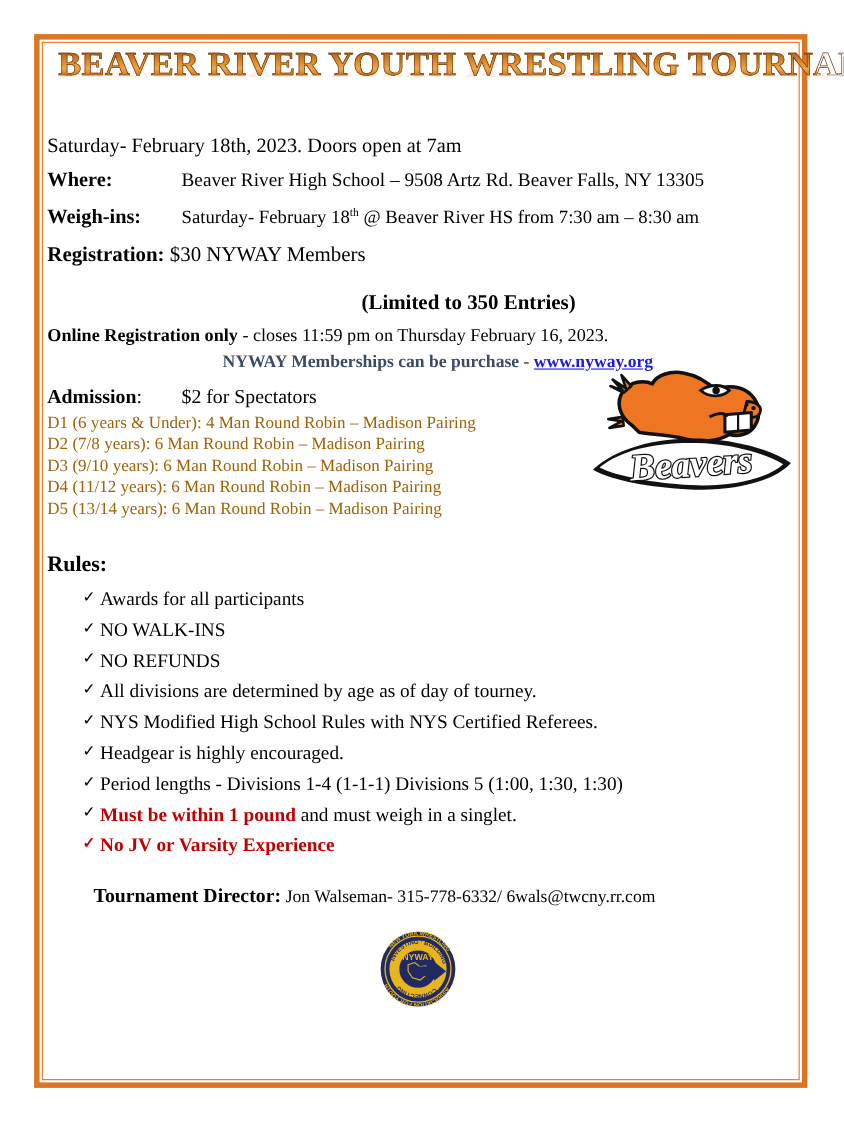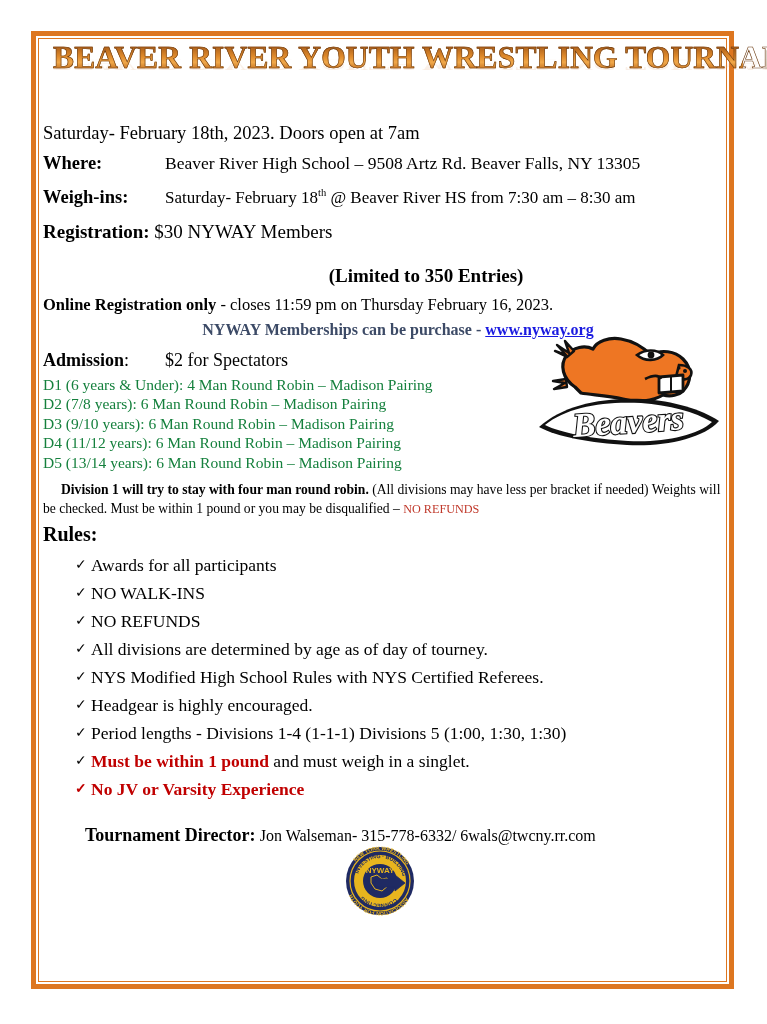--- a/index.html
+++ b/index.html
@@ -164,42 +164,42 @@
   .divisions-head {
     font-size: 18px;
     font-weight: bold;
     text-decoration: underline;
     line-height: 26px;
     margin-top: 3px;
   }
   .division-line {
     font-size: 15.5px;
     line-height: 19.5px;
-    color: #15803d;
+    color: #a16207;
   }
 
   
   .fineprint {
     font-size: 13.6px;
     line-height: 19px;
     margin-top: 8px;
     color: #000;
     text-indent: 18px;
   }
   .fineprint b { font-weight: bold; }
   .no-refunds-small {
     color: #c0392b;
     font-size: 12.2px;
   }
 
   
   .rules-head {
     font-size: 20px;
     font-weight: bold;
-    margin-top: 0;
+    margin-top: 26px;
     line-height: 30px;
   }
   .rules-list {
     margin: 2px 0 0 0;
     padding: 0;
     list-style: none;
   }
   .rule-item {
     position: relative;
     padding-left: 48px;
@@ -289,21 +289,20 @@
     </div>
 
     <div>
       <div class="division-line">D1 (6 years &amp; Under): 4 Man Round Robin – Madison Pairing</div>
       <div class="division-line">D2 (7/8 years): 6 Man Round Robin – Madison Pairing</div>
       <div class="division-line">D3 (9/10 years): 6 Man Round Robin – Madison Pairing</div>
       <div class="division-line">D4 (11/12 years): 6 Man Round Robin – Madison Pairing</div>
       <div class="division-line">D5 (13/14 years): 6 Man Round Robin – Madison Pairing</div>
     </div>
 
-    <div class="fineprint"><b>Division 1 will try to stay with four man round robin.</b><span> (All divisions may have less per bracket if needed) Weights will be checked. Must be within 1 pound or you may be disqualified – </span><span class="no-refunds-small">NO REFUNDS</span></div>
 
     <div class="rules-head">Rules:</div>
     <ul class="rules-list">
       <li class="rule-item">
         <span class="check">✓</span>
         <span>Awards for all participants</span>
       </li>
       <li class="rule-item">
         <span class="check">✓</span>
         <span>NO WALK-INS</span>

